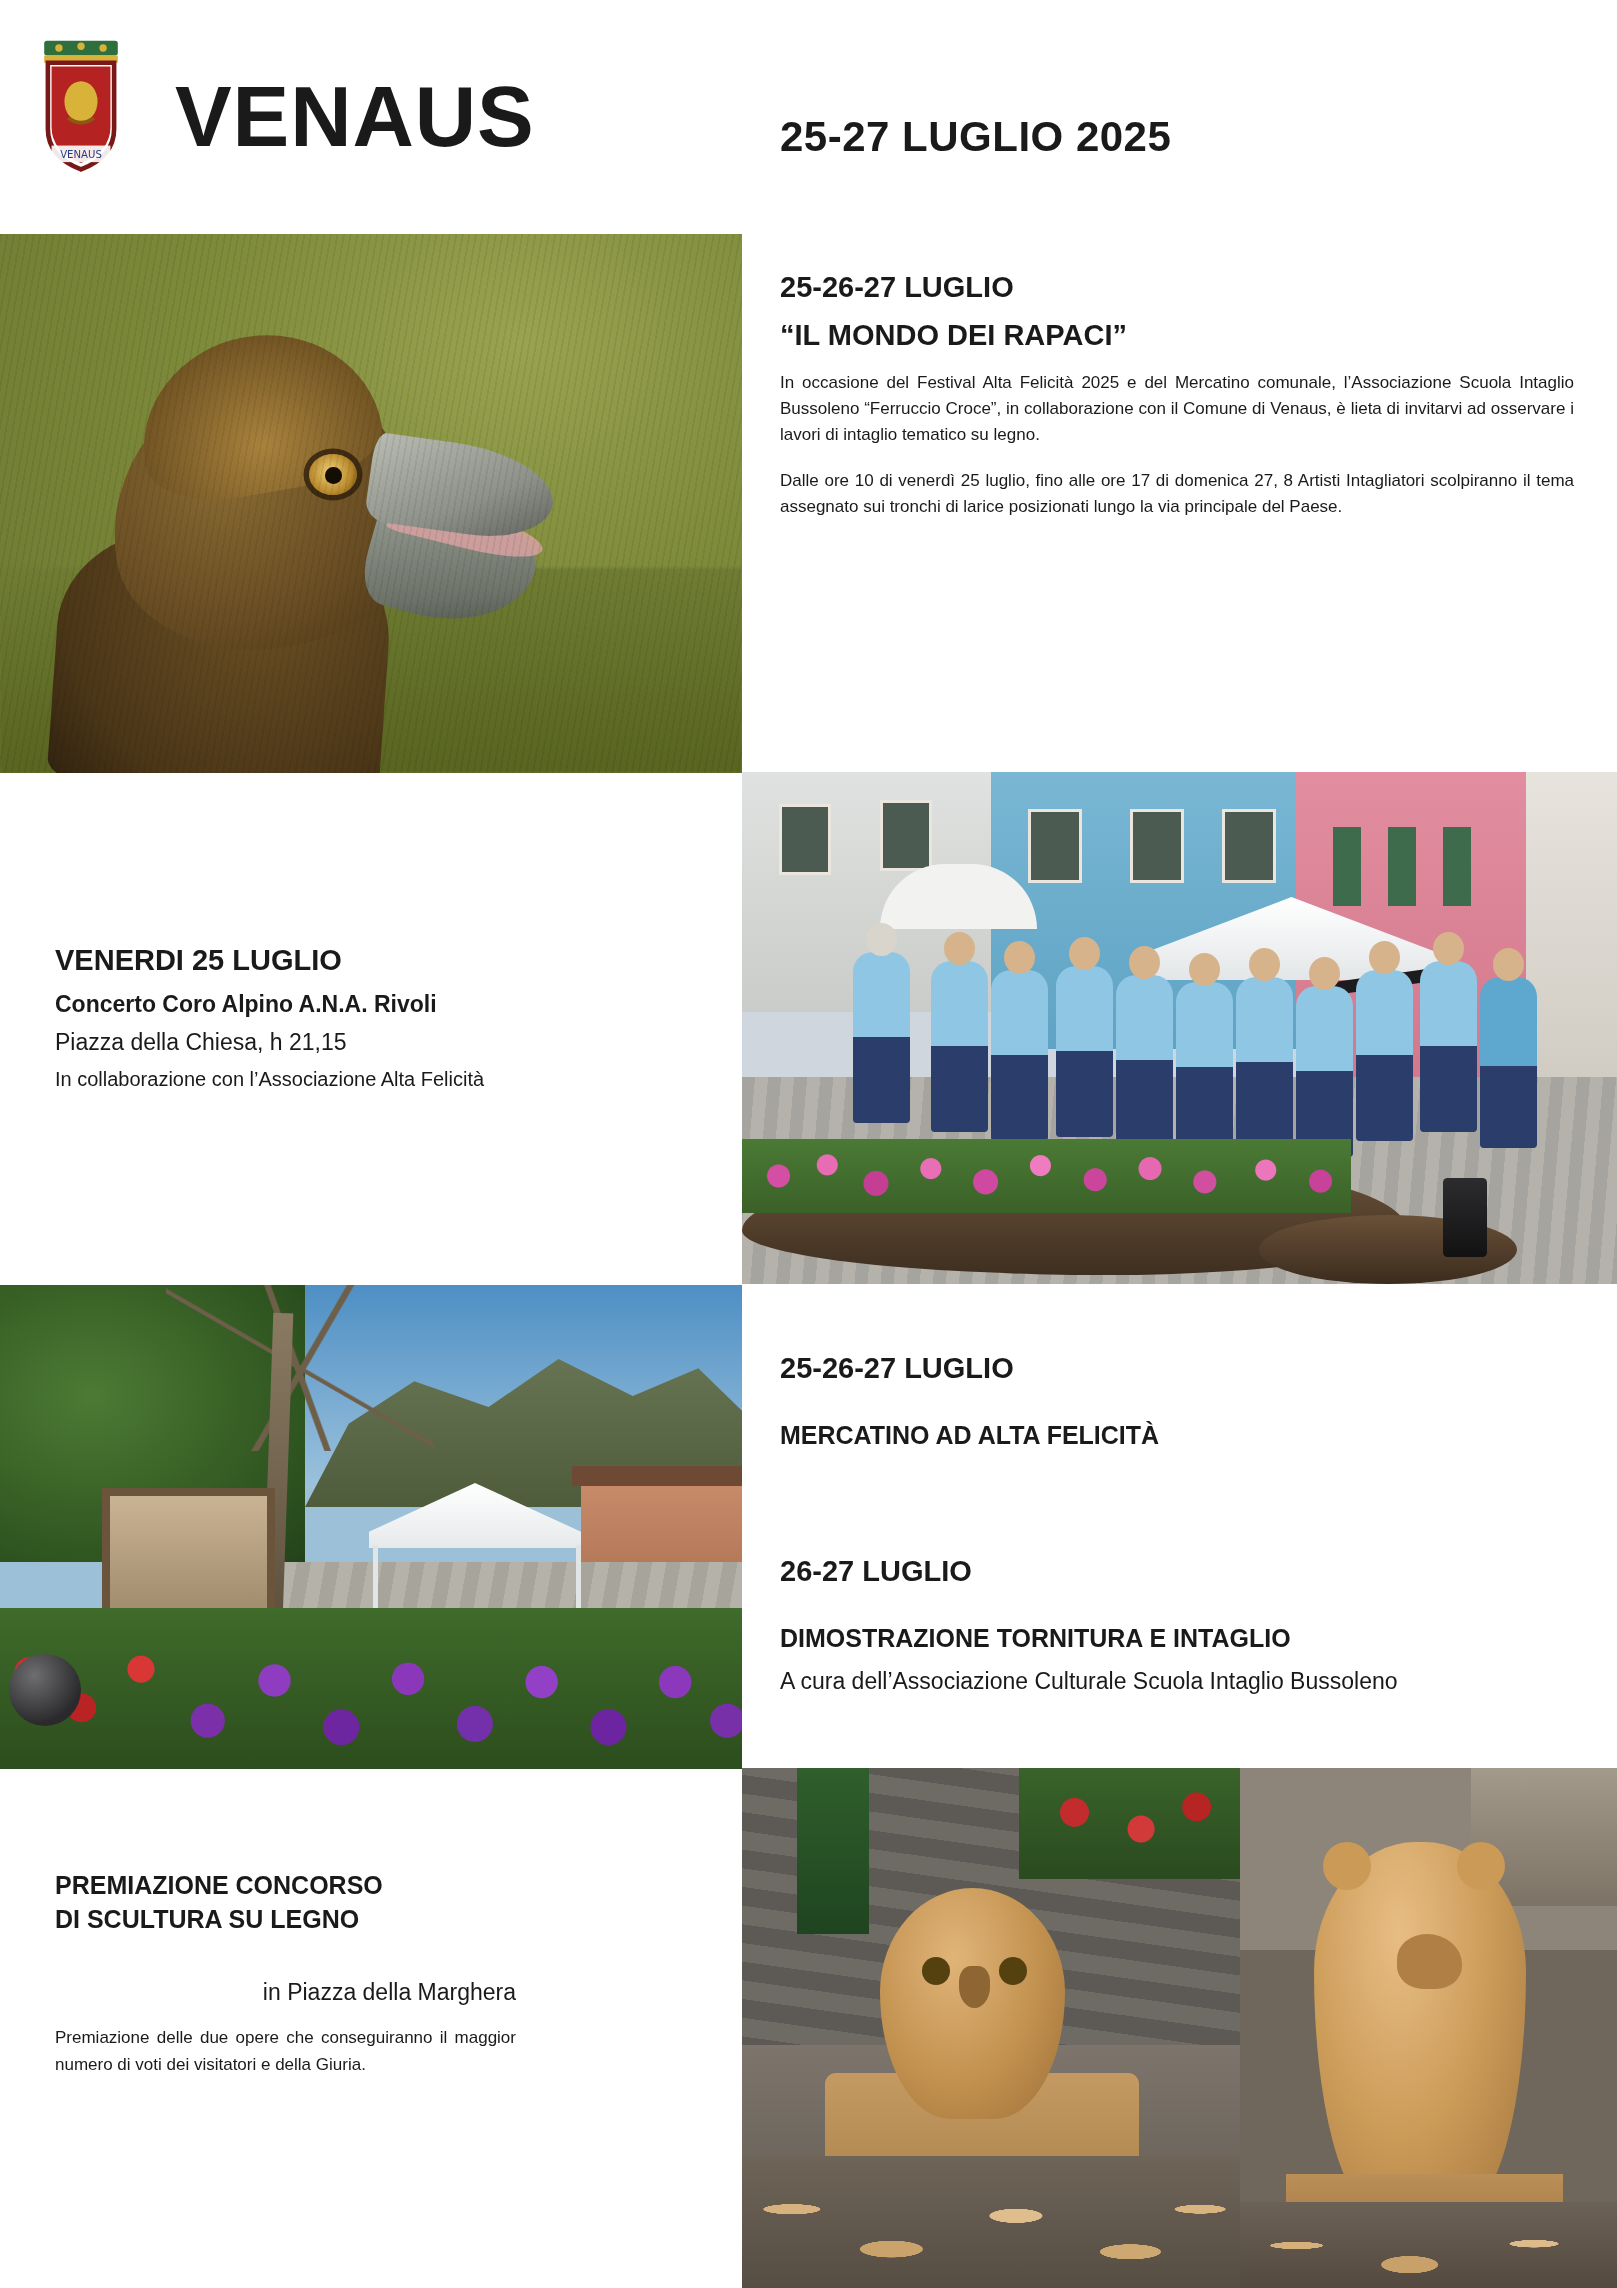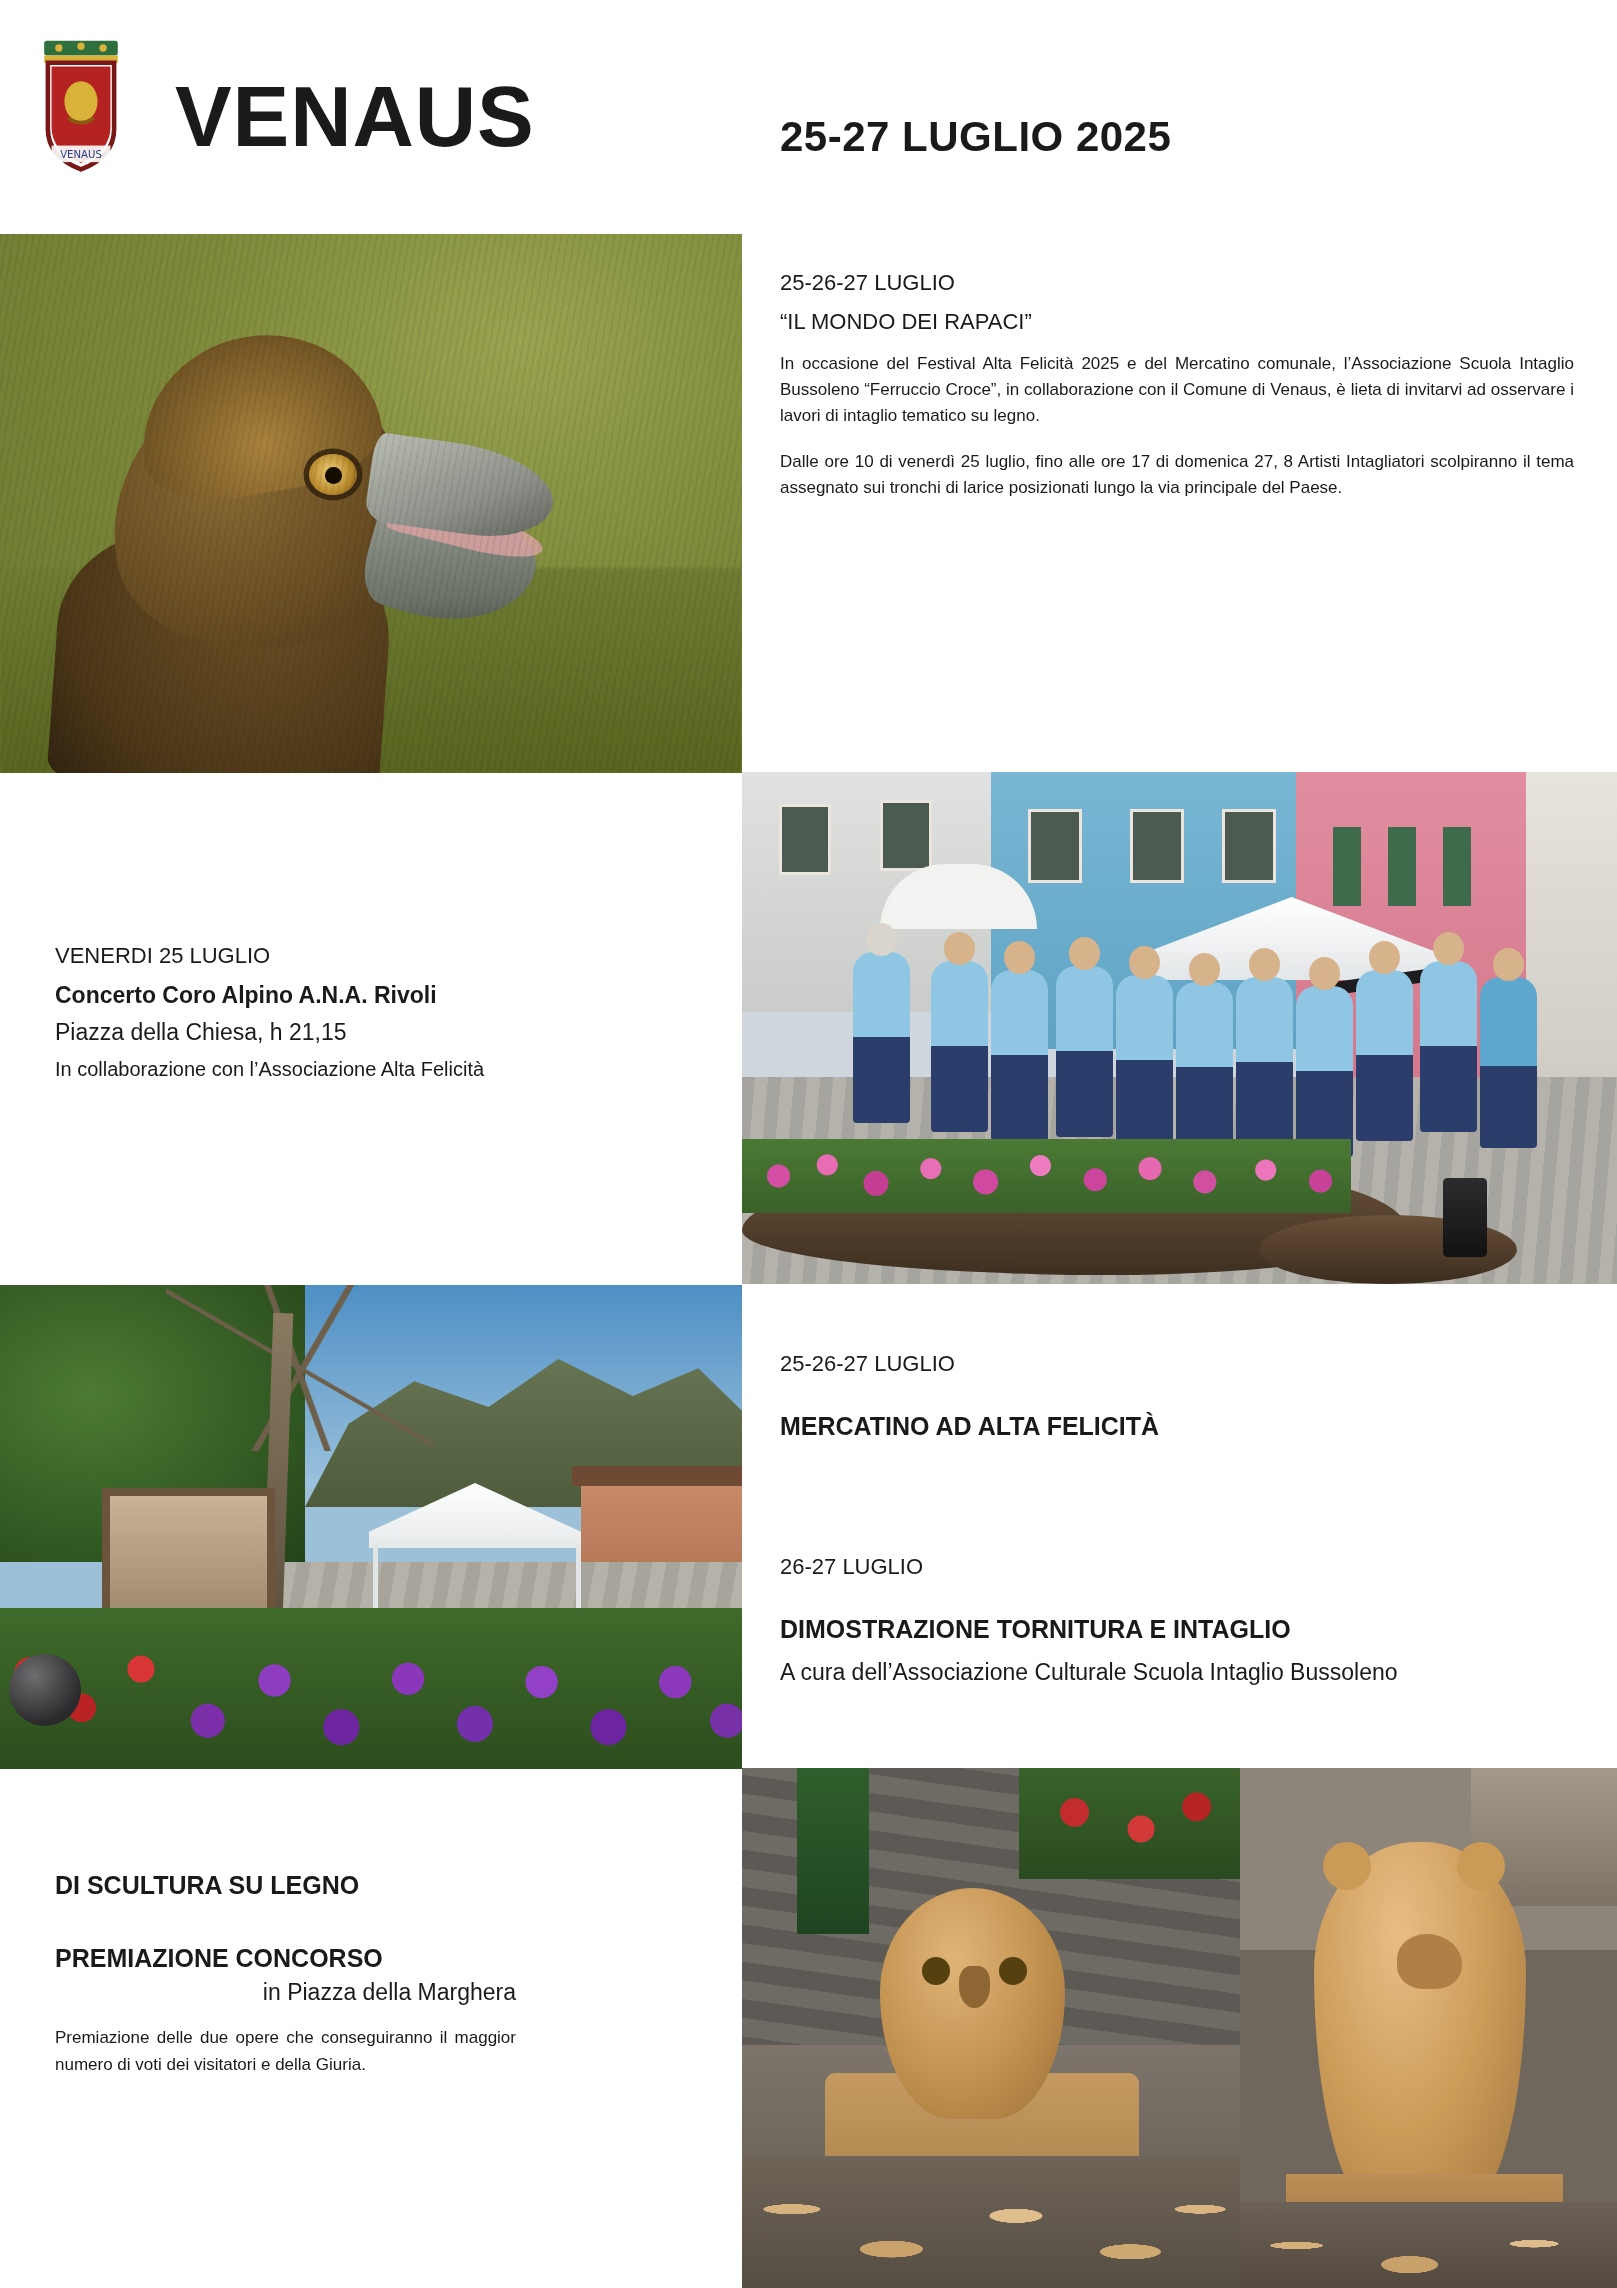--- a/index.html
+++ b/index.html
@@ -47,22 +47,22 @@
 
   
   .photo {
     position: absolute;
     overflow: hidden;
   }
 
   
   .block { position: absolute; }
   .hd {
-    font-size: 22px;
-    font-weight: normal;
+    font-size: 29px;
+    font-weight: bold;
     margin: 0 0 9.2px 0;
     line-height: 1.35;
   }
   .hd.sp { margin-bottom: 14.8px; }
   .sub {
     font-size: 23px;
     font-weight: bold;
     margin: 0 0 5.5px 0;
     line-height: 1.35;
   }
@@ -512,22 +512,22 @@
   <div class="big-hd" style="margin-bottom:9.2px;">MERCATINO AD ALTA FELICITÀ</div>
 </div>
 
 <div class="block" style="left:780px; top:1552px; width:794px;">
   <div class="hd" style="margin-bottom:31px;">26-27 LUGLIO</div>
   <div class="big-hd" style="margin-bottom:9.2px;">DIMOSTRAZIONE TORNITURA E INTAGLIO</div>
   <div class="plain">A cura dell’Associazione Culturale Scuola Intaglio Bussoleno</div>
 </div>
 
 <div class="block" style="left:55px; top:1869px; width:461px;">
+  <div class="big-hd">PREMIAZIONE CONCORSO</div>
   <div class="big-hd" style="margin-bottom:39px;">DI SCULTURA SU LEGNO</div>
-  <div class="big-hd">PREMIAZIONE CONCORSO</div>
   <div class="plain" style="margin-bottom:16px;text-align:right;">in Piazza della Marghera</div>
   <div class="body" style="margin-bottom:0; line-height:1.58;">Premiazione delle due opere che conseguiranno il maggior numero di voti dei  visitatori e della Giuria.</div>
 </div>
 
 <div class="photo" id="photo-carve1">
   <div class="wall"></div>
   <div class="green-door"></div>
   <div class="flowers-c"></div>
   <div class="ground-c"></div>
   <div class="stump"></div>

